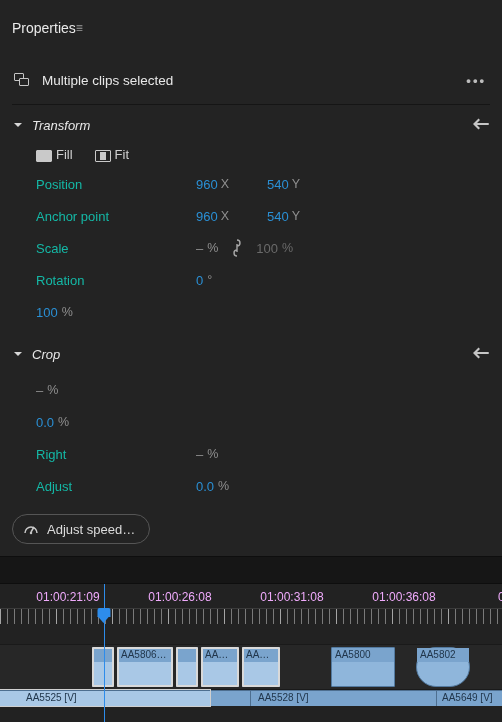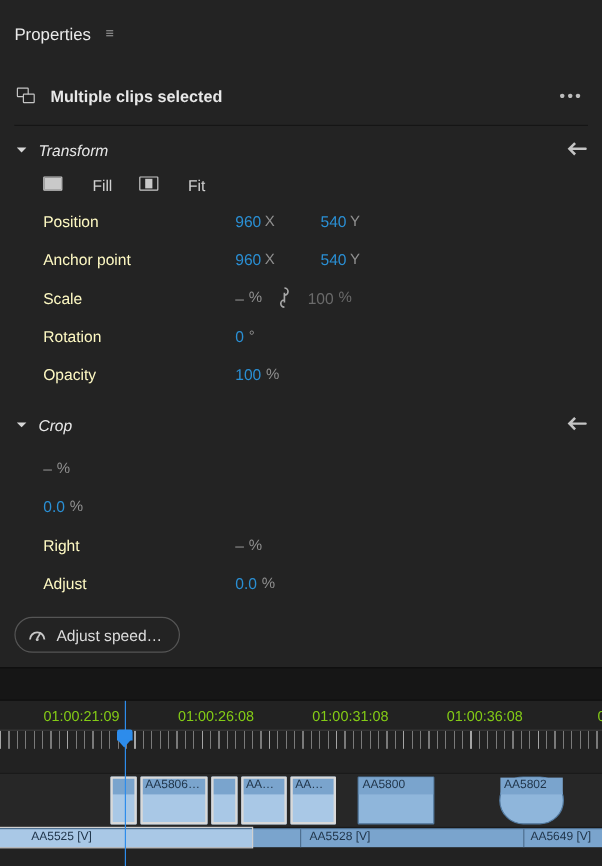--- a/index.html
+++ b/index.html
@@ -1,65 +1,65 @@
 <!DOCTYPE html>
 <html><head>
 <meta charset="utf-8">
 <style>
   * { box-sizing: border-box; margin: 0; padding: 0; }
   html, body { width: 502px; height: 722px; background: #1b1b1b; color: #e8e8e8; font-family: "Segoe UI", Arial, sans-serif; font-size: 13px; overflow: hidden; }
   .panel { background: #232323; }
   
-  .hdr { height: 56px; display: flex; align-items: center; padding: 0 12px; gap: 12px; }
+  .hdr { height: 56px; display: flex; align-items: center; padding: 0 12px; gap: 0; }
   .hdr-title { font-size: 14px; font-weight: 500; color: #eaeaea; }
   .hdr-menu { color: #9e9e9e; font-size: 12px; letter-spacing: 1px; cursor: pointer; }
   
   .sel-row { height: 48px; display: flex; align-items: center; padding: 0 14px; gap: 12px; position: relative; }
   .clip-icon { width: 16px; height: 14px; position: relative; }
   .clip-icon .back, .clip-icon .front { position: absolute; border: 1.5px solid #c5c5c5; background: #232323; border-radius: 1px; }
   .clip-icon .back  { width: 10px; height: 8px; left: 0; top: 0; }
   .clip-icon .front { width: 10px; height: 8px; left: 5px; top: 5px; }
-  .sel-label { font-size: 13.5px; font-weight: 700; }
+  .sel-label { font-size: 13.5px; font-weight: 400; }
   .more { position: absolute; right: 16px; top: 50%; transform: translateY(-50%); color: #bcbcbc; letter-spacing: 2px; font-weight: 700; cursor: pointer; }
   .divider { height: 1px; background: #151515; margin: 0 12px; }
   
   .sec { padding: 0 12px; }
   .sec-hdr { display: flex; align-items: center; height: 40px; gap: 8px; cursor: pointer; }
   .chev { width: 12px; height: 12px; display: inline-flex; align-items: center; justify-content: center; }
   .chev svg { fill: #d7d7d7; }
   .sec-title { font-weight: 500; font-style: italic; }
   .reset { margin-left: auto; color: #bcbcbc; cursor: pointer; }
   .reset svg { fill: #c5c5c5; }
   
   .fill-fit { display: flex; gap: 22px; padding: 2px 0 6px 24px; align-items: center; }
-  .scalebtn { display: flex; align-items: flex-start; gap: 25px; color: #d0d0d0; cursor: pointer; }
+  .scalebtn { display: flex; align-items: flex-end; gap: 4px; color: #d0d0d0; cursor: pointer; }
   .sb-icon { width: 16px; height: 12px; border: 1.5px solid #c9c9c9; border-radius: 1px; display: flex; align-items: center; justify-content: center; }
   .sb-icon.fill::after { content: ""; width: 100%; height: 100%; background: #c9c9c9; }
   .sb-icon.fit::after  { content: ""; width: 6px; height: 8px; background: #c9c9c9; }
   
   .prow { display: flex; align-items: center; height: 32px; padding-left: 24px; color: #cfcfcf; font-size: 13px; }
-  .plabel { width: 160px; color: #fef9c3; }
+  .plabel { width: 160px; color: #14b8a6; }
   .pv { font-size: 13px; }
   .blue { color: #2a8fd4; cursor: ew-resize; }
   .dimlbl { color: #8f8f8f; margin-left: 3px; margin-right: 38px; font-size: 12.5px; }
   .dimlbl:last-of-type { margin-right: 0; }
   .dash { color: #8f8f8f; }
   .unit { color: #8f8f8f; margin-left: 4px; font-size: 12.5px; }
   .link-icon { width: 14px; display: inline-flex; align-items: center; justify-content: center; margin: 0 12px; color: #9c9c9c; }
   .link-icon svg { stroke: #a7a7a7; fill: none; stroke-width: 1.4; }
   .muted { color: #6a6a6a; }
   
   .speed-wrap { padding: 12px; }
   .speed-btn { display: inline-flex; align-items: center; gap: 8px; height: 30px; padding: 0 14px 0 10px; border: 1px solid #555; border-radius: 15px; background: #232323; color: #dcdcdc; cursor: pointer; font-size: 13px; }
   .speed-btn svg { stroke: #c8c8c8; fill: none; stroke-width: 1.5; }
   
   .gap { height: 28px; background: #161616; border-top: 1px solid #0e0e0e; border-bottom: 1px solid #0e0e0e; }
   .tl { background: #222; height: 166px; position: relative; }
   .time-labels { position: relative; height: 24px; }
-  .time-labels span { position: absolute; top: 6px; transform: translateX(-50%); color: #84cc16; font-size: 12px; white-space: nowrap; }
+  .time-labels span { position: absolute; top: 6px; transform: translateX(-50%); color: #f0abfc; font-size: 12px; white-space: nowrap; }
   .ruler { position: relative; height: 16px; border-top: 1px solid #3b3b3b; overflow: hidden;
            background: repeating-linear-gradient(to right, #7a7a7a 0 1px, transparent 1px 7px); }
   .ruler::after { content: ""; position: absolute; inset: 0;
            background: repeating-linear-gradient(to right, #a5a5a5 0 1px, transparent 1px 56px); }
   .playline { position: absolute; top: 0; bottom: 0; width: 1px; background: #2d8ceb; z-index: 5; }
   .playhead { position: absolute; top: 24px; width: 13px; height: 16px; transform: translateX(-50%); z-index: 6; }
   .playhead::before { content: ""; position: absolute; top: 0; left: 0; width: 13px; height: 9px; background: #2d8ceb; border-radius: 2px 2px 0 0; }
   .playhead::after  { content: ""; position: absolute; top: 8px; left: 0; width: 0; height: 0; border-left: 6.5px solid transparent; border-right: 6.5px solid transparent; border-top: 7px solid #2d8ceb; }
   
   .track-v1 { position: absolute; left: 0; right: 0; top: 60px; height: 46px; background: #272727; border-top: 1px solid #1a1a1a; border-bottom: 1px solid #1a1a1a; }
@@ -146,21 +146,20 @@
       <span class="unit muted">%</span>
     </div>
 
     <div class="prow">
       <span class="plabel">Rotation</span>
       <span class="pv blue">0</span>
       <span class="unit">°</span>
     </div>
 
     <div class="prow">
-      <span class="plabel">Opacity</span>
       <span class="pv blue">100</span>
       <span class="unit">%</span>
     </div>
   </div>
 
   <div class="sec" style="margin-top:6px;">
     <div class="sec-hdr">
       <span class="chev">
         <svg width="12" height="12" viewBox="0 0 12 12">
             <path d="M2 4 L6 8 L10 4 Z"></path>
@@ -229,21 +228,21 @@
       </div>
       <div class="clip sel" style="left: 176px; width: 22px;">
         <div class="head"></div>
       </div>
       <div class="clip sel" style="left: 201px; width: 38px;">
         <div class="head">AA…</div>
       </div>
       <div class="clip sel" style="left: 242px; width: 38px;">
         <div class="head">AA…</div>
       </div>
-      <div class="clip" style="left: 298px; width: 64px;">
+      <div class="clip" style="left: 331px; width: 64px;">
         <div class="head">AA5800</div>
       </div>
       <div class="clip" style="left: 416px; width: 54px; border-radius: 20px;">
         <div class="head">AA5802</div>
       </div>
     </div>
 
   <div class="track-v2" id="track-v2">
       <div class="vline" style="left: 0px;"></div>
       <div class="vline" style="left: 20px;"></div>

